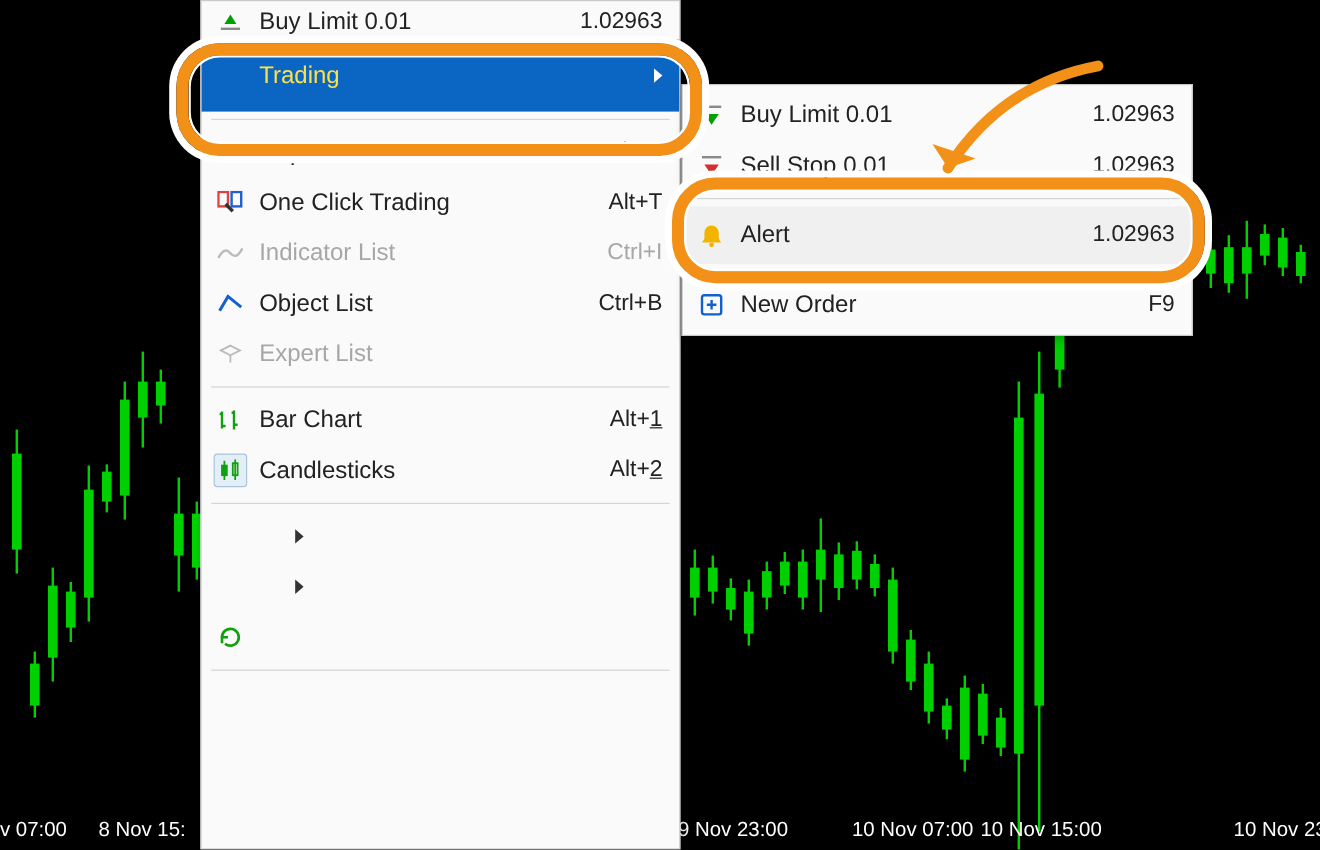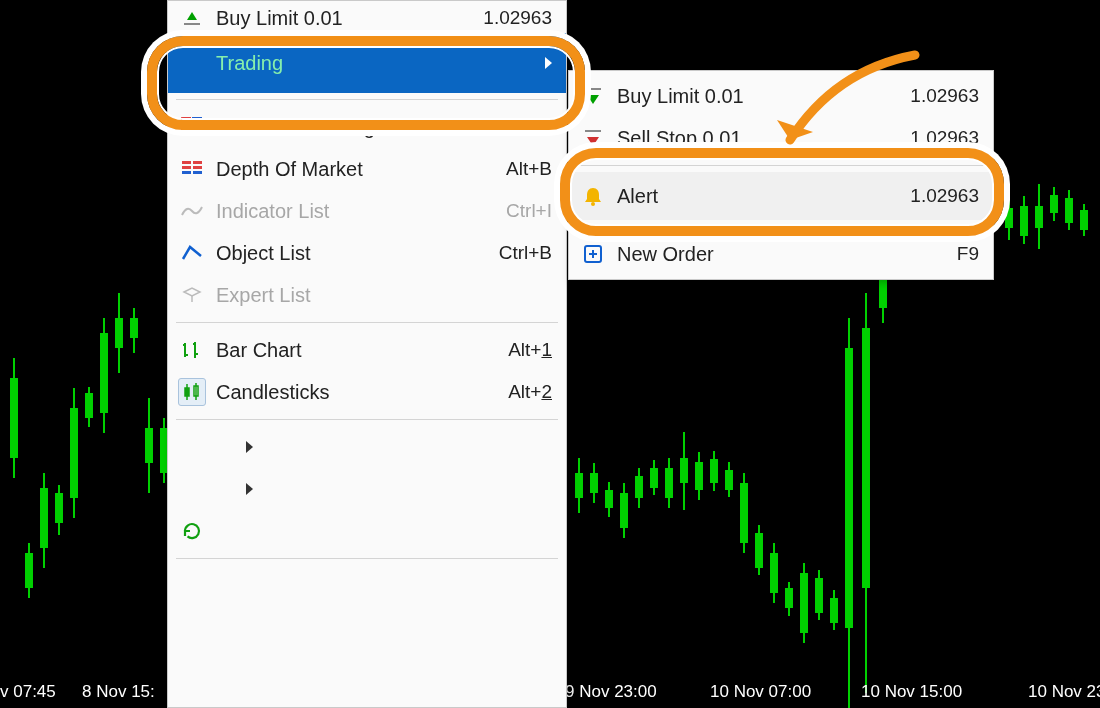--- a/index.html
+++ b/index.html
@@ -44,21 +44,21 @@
   }
   .menu-item {
     display:flex; align-items:center;
     height:42px;
     padding: 0 14px 0 10px;
     color:#222;
     position:relative;
     white-space:nowrap;
   }
   .menu-item.disabled { color:#a7a7a7; }
-  .menu-item.highlight { background:#0a66c2; color:#86efac; }
+  .menu-item.highlight { background:#0a66c2; color:#fde047; }
   .menu-item .ico { width:28px; height:28px; flex:0 0 28px; margin-right:10px; display:flex; align-items:center; justify-content:center; }
   .menu-item .lbl { flex:1 1 auto; }
   .menu-item .shortcut { flex:0 0 auto; margin-left:30px; color:inherit; font-size:19px; }
   .menu-item .sub-arrow {
     width:0;height:0;border-top:6px solid transparent;border-bottom:6px solid transparent;
     border-left:7px solid #333; margin-left:30px;
   }
   .menu-item.highlight .sub-arrow { border-left-color:#fff; }
   .menu-sep {
     height:1px; margin:6px 8px; background:#d4d4d4;
@@ -212,25 +212,25 @@
     </div>
   <div class="candle" style="left:1065px;height:25px;bottom:485px;">
       <div class="wick" style="top:-8px;height:40px;"></div>
     </div>
   <div class="candle" style="left:1080px;height:20px;bottom:478px;">
       <div class="wick" style="top:-6px;height:32px;"></div>
     </div>
 </div>
 
 <div class="timeaxis">
-  <span style="left:0px;">v 07:45</span>
+  <span style="left:0px;">v 07:00</span>
   <span style="left:82px;">8 Nov 15:</span>
   <span style="left:565px;">9 Nov 23:00</span>
   <span style="left:710px;">10 Nov 07:00</span>
-  <span style="left:861px;">10 Nov 15:00</span>
+  <span style="left:817px;">10 Nov 15:00</span>
   <span style="left:1028px;">10 Nov 23:00</span>
 </div>
 
 <div class="menu" style="left:167px; top:0px; width:400px; height:708px;">
 
   <div class="menu-item" style="height:30px; margin-top:-2px;">
     <span class="ico">
       <svg width="20" height="16" viewBox="0 0 20 16">
           <path d="M10 2 L15 10 L5 10 Z" fill="#00a000"></path>
           <rect x="2" y="13" width="16" height="2" fill="#888"></rect>
@@ -240,48 +240,48 @@
     <span class="shortcut">1.02963</span>
   </div>
 
   <div class="menu-item highlight" style="height:60px;">
     <span class="ico"></span>
     <span class="lbl">Trading</span>
     <span class="sub-arrow"></span>
   </div>
 
   <div class="menu-sep"></div>
-
-  <div class="menu-item">
-    <span class="ico">
-      <svg width="22" height="20" viewBox="0 0 22 20">
-        <rect x="1" y="1" width="8" height="12" fill="none" stroke="#e04040" stroke-width="2"></rect>
-        <rect x="12" y="1" width="8" height="12" fill="none" stroke="#2060d0" stroke-width="2"></rect>
-        <path d="M8 10 L14 16 L12 18 L6 12 Z" fill="#333"></path>
-      </svg>
-    </span>
-    <span class="lbl">One Click Trading</span>
-    <span class="shortcut">Alt+T</span>
-  </div>
 
   <div class="menu-item">
     <span class="ico">
       <svg width="22" height="18" viewBox="0 0 22 18">
         <rect x="1" y="1" width="9" height="3" fill="#e04040"></rect>
           <rect x="12" y="1" width="9" height="3" fill="#e04040"></rect>
         <rect x="1" y="6" width="9" height="3" fill="#e04040"></rect>
           <rect x="12" y="6" width="9" height="3" fill="#e04040"></rect>
         <rect x="1" y="11" width="9" height="3" fill="#2060d0"></rect>
           <rect x="12" y="11" width="9" height="3" fill="#2060d0"></rect>
       </svg>
     </span>
     <span class="lbl">Depth Of Market</span>
     <span class="shortcut">Alt+B</span>
   </div>
 
+  <div class="menu-item">
+    <span class="ico">
+      <svg width="22" height="20" viewBox="0 0 22 20">
+        <rect x="1" y="1" width="8" height="12" fill="none" stroke="#e04040" stroke-width="2"></rect>
+        <rect x="12" y="1" width="8" height="12" fill="none" stroke="#2060d0" stroke-width="2"></rect>
+        <path d="M8 10 L14 16 L12 18 L6 12 Z" fill="#333"></path>
+      </svg>
+    </span>
+    <span class="lbl">One Click Trading</span>
+    <span class="shortcut">Alt+T</span>
+  </div>
+
   <div class="menu-item disabled">
     <span class="ico">
       <svg width="22" height="16" viewBox="0 0 22 16">
           <path d="M1 12 Q6 2 11 8 T21 4" fill="none" stroke="#bbb" stroke-width="2"></path>
         </svg>
     </span>
     <span class="lbl">Indicator List</span>
     <span class="shortcut">Ctrl+I</span>
   </div>
 

